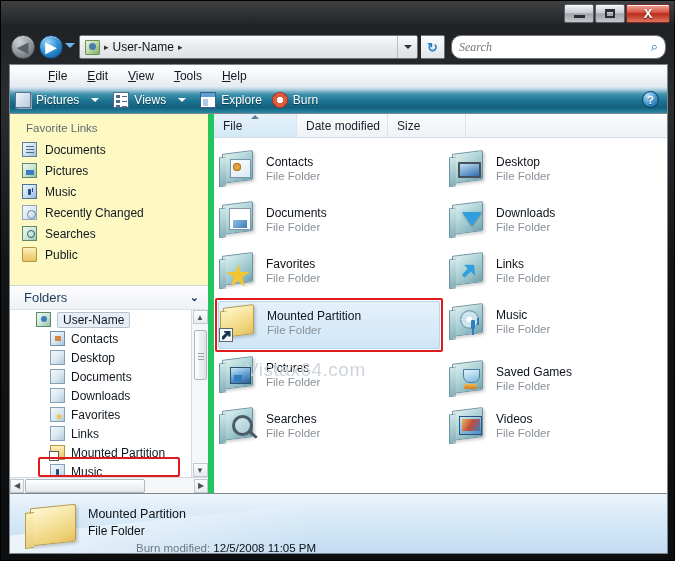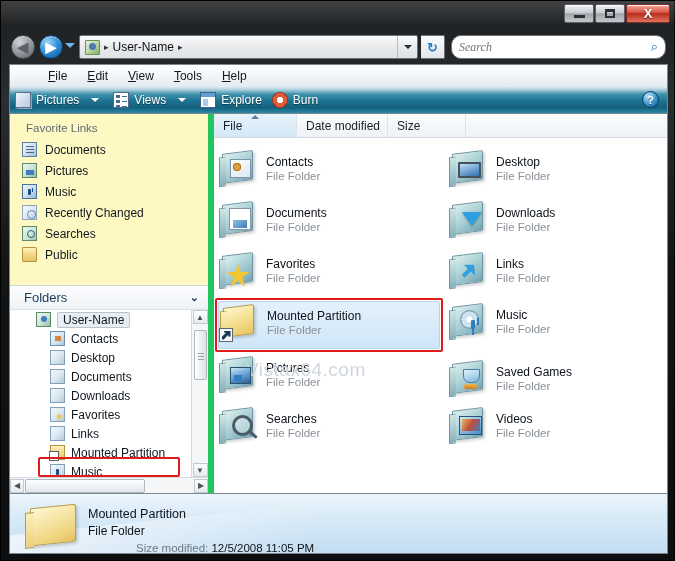--- a/index.html
+++ b/index.html
@@ -713,18 +713,18 @@
 
   <div id="watermark">Vistax64.com</div>
 
   <div id="details">
     <div id="det-sheen"></div>
     <div id="det-icon"></div>
     <div id="det-text">
       <div id="det-name">Mounted Partition</div>
       <div id="det-type">File Folder</div>
       <div id="det-date">
-        <span class="k">Size modified:</span>
+        <span class="k">Burn modified:</span>
         <span class="v">12/5/2008 11:05 PM</span>
       </div>
     </div>
   </div>
 </div>
 
 </body></html>

